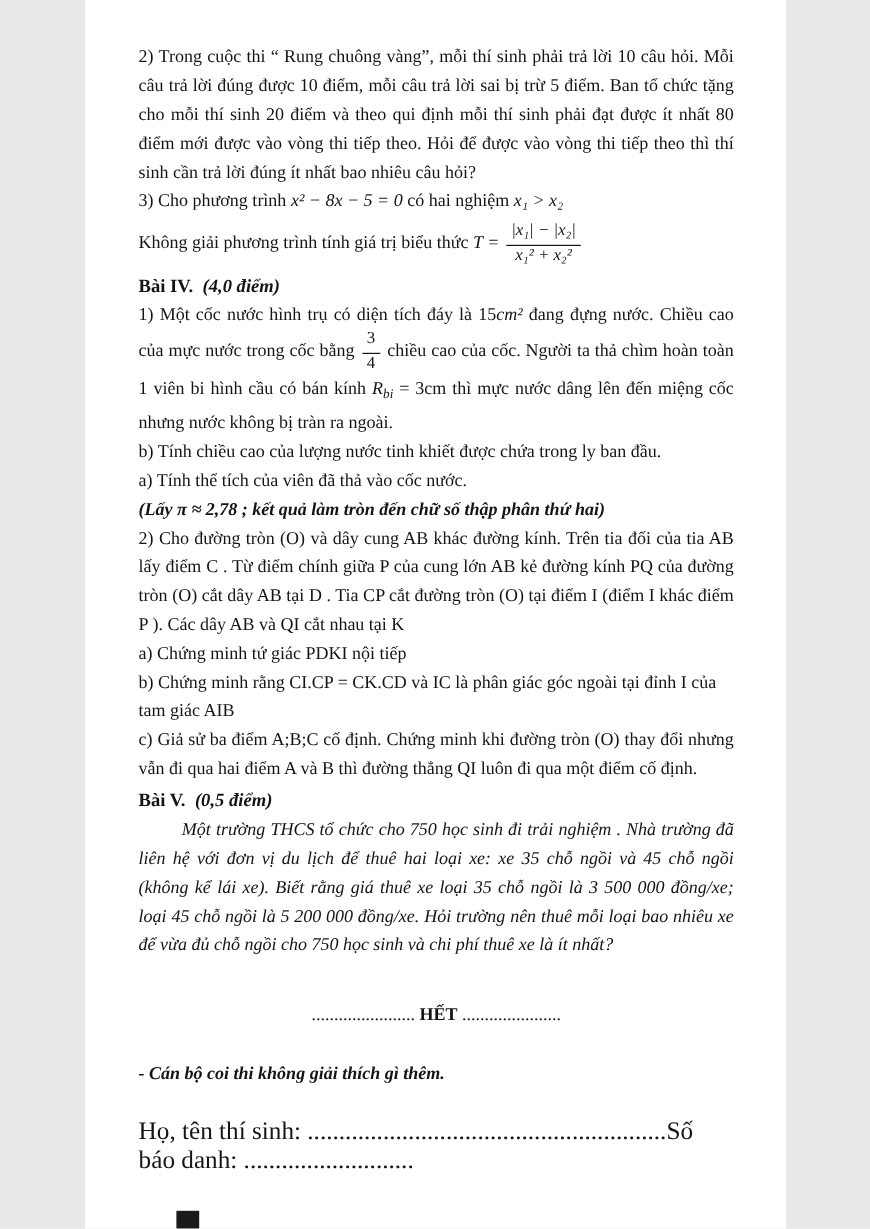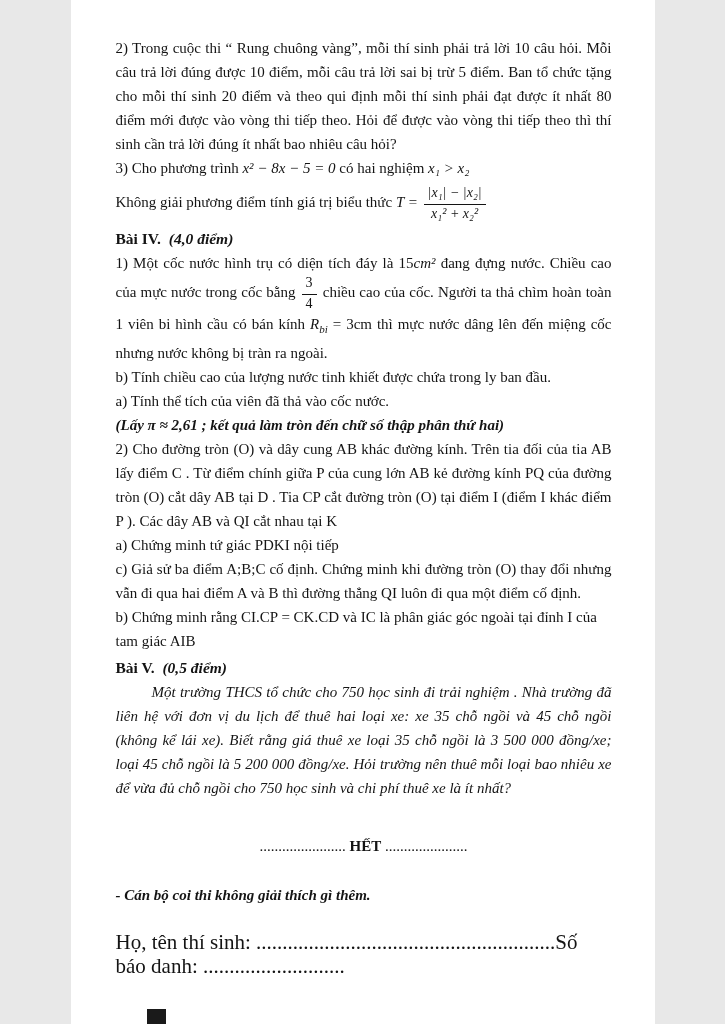--- a/index.html
+++ b/index.html
@@ -63,40 +63,40 @@
   <p class="para justify">2) Trong cuộc thi “ Rung chuông vàng”, mỗi thí sinh phải trả lời 10 câu hỏi. Mỗi câu trả lời đúng được 10 điểm, mỗi câu trả lời sai bị trừ 5 điểm. Ban tổ chức tặng cho mỗi thí sinh 20 điểm và theo qui định mỗi thí sinh phải đạt được ít nhất 80 điểm mới được vào vòng thi tiếp theo. Hỏi để được vào vòng thi tiếp theo thì thí sinh cần trả lời đúng ít nhất bao nhiêu câu hỏi?</p>
 
   <p class="para">
     <span>3) Cho phương trình</span>
     <span class="mi">x² − 8x − 5 = 0</span>
     <span>có hai nghiệm</span>
     <span class="mi">x₁ &gt; x₂</span>
   </p>
 
   <p class="para t-line">
-    <span>Không giải phương điểm tính giá trị biểu thức</span>
+    <span>Không giải phương trình tính giá trị biểu thức</span>
     <span class="mi">T =</span>
     <span class="frac"><span class="num mi">|x₁| − |x₂|</span><span class="den mi">x₁² + x₂²</span></span>
   </p>
 
   <p class="heading">
     <span class="bold">Bài IV.</span>
     <span class="bold-italic pts">(4,0 điểm)</span>
   </p>
 
   <p class="para justify"><span>1) Một cốc nước hình trụ có diện tích đáy là 15</span><span class="mi">cm²</span><span> đang đựng nước. Chiều cao của mực nước trong cốc bằng </span><span class="frac"><span class="num">3</span><span class="den">4</span></span><span> chiều cao của cốc. Người ta thả chìm hoàn toàn 1 viên bi hình cầu có bán kính </span><span class="mi">R</span><sub class="mi">bi</sub><span> = 3cm thì mực nước dâng lên đến miệng cốc nhưng nước không bị tràn ra ngoài.</span></p>
 
   <p class="para">b) Tính chiều cao của lượng nước tinh khiết được chứa trong ly ban đầu.</p>
   <p class="para">a) Tính thể tích của viên đã thả vào cốc nước.</p>
-  <p class="para note">(Lấy π ≈ 2,61 ; kết quả làm tròn đến chữ số thập phân thứ hai)</p>
+  <p class="para note">(Lấy π ≈ 2,78 ; kết quả làm tròn đến chữ số thập phân thứ hai)</p>
 
   <p class="para justify">2) Cho đường tròn (O) và dây cung AB khác đường kính. Trên tia đối của tia AB lấy điểm C . Từ điểm chính giữa P của cung lớn AB kẻ đường kính PQ của đường tròn (O) cắt dây AB tại D . Tia CP cắt đường tròn (O) tại điểm I (điểm I khác điểm P ). Các dây AB và QI cắt nhau tại K</p>
   <p class="para">a) Chứng minh tứ giác PDKI nội tiếp</p>
+  <p class="para">b) Chứng minh rằng CI.CP = CK.CD và IC là phân giác góc ngoài tại đỉnh I của tam giác AIB</p>
   <p class="para justify">c) Giả sử ba điểm A;B;C cố định. Chứng minh khi đường tròn (O) thay đổi nhưng vẫn đi qua hai điểm A và B thì đường thẳng QI luôn đi qua một điểm cố định.</p>
-  <p class="para">b) Chứng minh rằng CI.CP = CK.CD và IC là phân giác góc ngoài tại đỉnh I của tam giác AIB</p>
 
   <p class="heading">
     <span class="bold">Bài V.</span>
     <span class="bold-italic pts">(0,5 điểm)</span>
   </p>
 
   <p class="para justify indent">Một trường THCS tổ chức cho 750 học sinh đi trải nghiệm . Nhà trường đã liên hệ với đơn vị du lịch để thuê hai loại xe: xe 35 chỗ ngồi và 45 chỗ ngồi (không kể lái xe). Biết rằng giá thuê xe loại 35 chỗ ngồi là 3 500 000 đồng/xe; loại 45 chỗ ngồi là 5 200 000 đồng/xe. Hỏi trường nên thuê mỗi loại bao nhiêu xe để vừa đủ chỗ ngồi cho 750 học sinh và chi phí thuê xe là ít nhất?</p>
 
   <p class="para center het-line">
     <span>.......................</span>

